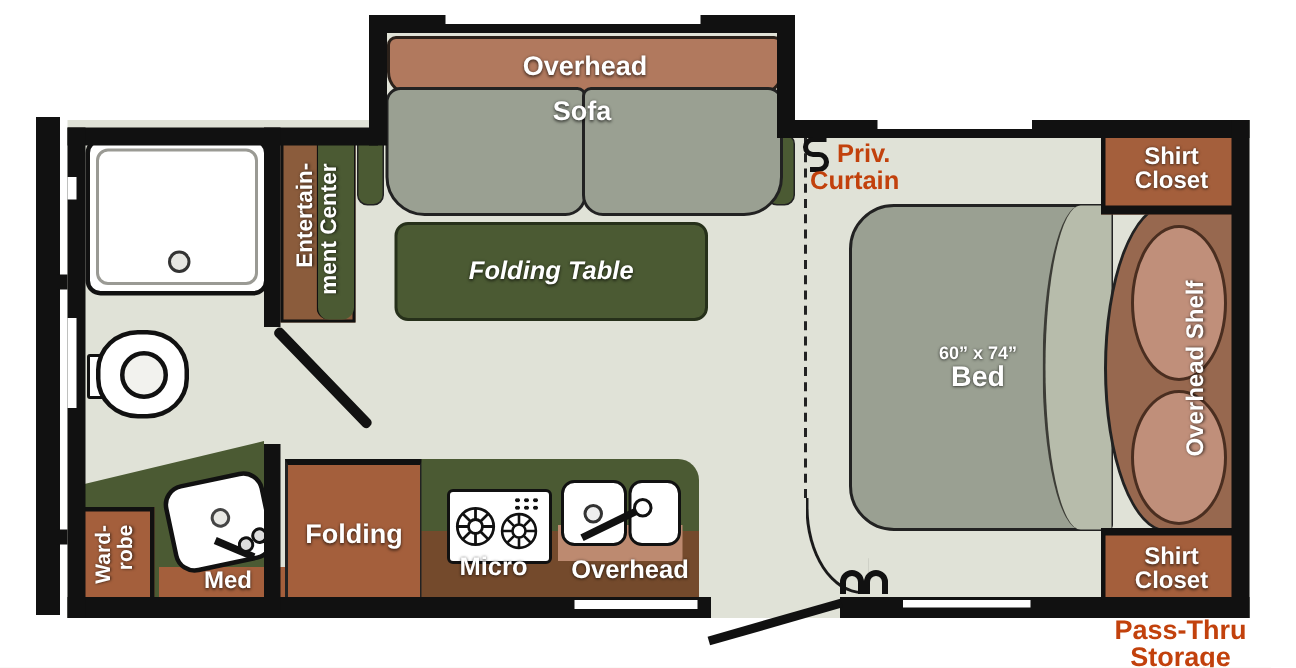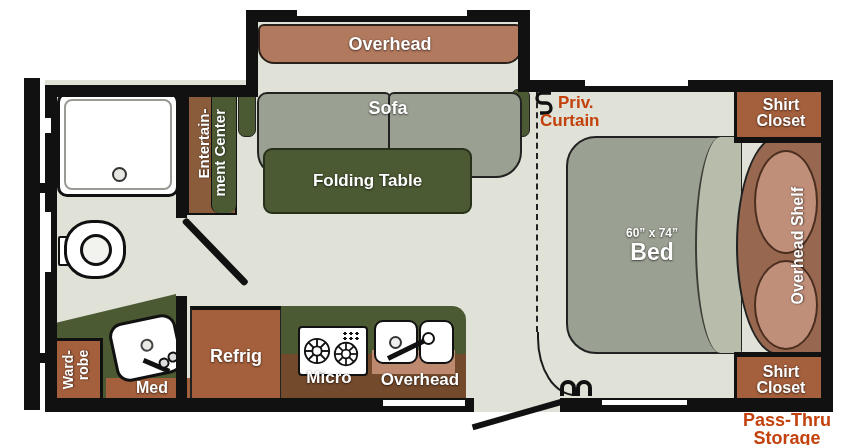--- a/index.html
+++ b/index.html
@@ -49,30 +49,30 @@
     </div>
   </div>
 
   <div class="abs" style="left:238px;top:89px;width:16px;height:46px;background:var(--green);border:1.5px solid #222;border-radius:7px;"></div>
   <div class="abs" style="left:511px;top:89px;width:17px;height:46px;background:var(--green);border:1.5px solid #222;border-radius:7px;"></div>
 
   <div class="abs ctr" style="left:258px;top:24px;width:260px;height:36px;background:var(--overhead-brown);border:2px solid #2b211a;border-radius:6px 6px 16px 16px;">
     <span class="lbl" style="font-size:18px;">Overhead</span>
   </div>
 
-  <div class="abs" style="left:257px;top:58px;width:262px;height:82px;margin-top:34px;">
+  <div class="abs" style="left:257px;top:58px;width:262px;height:82px;">
     <div class="abs" style="left:0;top:0;width:130px;height:82px;background:var(--gray);border:2px solid #222;border-radius:10px 6px 14px 26px;"></div>
     <div class="abs" style="left:131px;top:0;width:130px;height:82px;background:var(--gray);border:2px solid #222;border-radius:6px 10px 26px 14px;"></div>
     <div class="abs ctr" style="left:81px;top:4px;width:100px;height:24px;">
       <span class="lbl" style="font-size:18px;">Sofa</span>
     </div>
   </div>
 
   <div class="abs ctr" style="left:263px;top:148px;width:205px;height:62px;background:var(--green);border:2.5px solid #26301a;border-radius:9px;">
-    <span class="lbl" style="font-size:17px;">Folding Table</span>
+    <span class="lbl" style="font-size:17px;font-style:italic;">Folding Table</span>
   </div>
 
   <div class="abs" style="left:50px;top:294px;width:126px;height:104px;background:var(--green);clip-path:polygon(0 29%,100% 0,100% 100%,0 100%);"></div>
 
   <div class="abs ctr" style="left:50px;top:338px;width:47px;height:57px;background:var(--brown);border:3px solid #111;">
     <div class="vtext lbl" style="font-size:14px;">
       <div>Ward-</div>
       <div>robe</div>
     </div>
   </div>
@@ -82,21 +82,21 @@
   </div>
 
   <div class="abs" style="left:112px;top:318px;width:62px;height:54px;background:#fff;border:3px solid #111;border-radius:14px;transform:rotate(-12deg);">
     <div class="abs" style="left:26px;top:18px;width:9px;height:9px;border:2px solid #444;border-radius:50%;background:#e8e8e4;"></div>
     <div class="abs" style="left:26px;top:36px;width:28px;height:5px;background:#111;transform:rotate(35deg);transform-origin:left center;"></div>
     <div class="abs" style="left:40px;top:40px;width:7px;height:7px;border:2px solid #111;border-radius:50%;background:#ddd;"></div>
     <div class="abs" style="left:50px;top:36px;width:7px;height:7px;border:2px solid #111;border-radius:50%;background:#ddd;"></div>
   </div>
 
   <div class="abs ctr" style="left:190px;top:306px;width:88px;height:92px;background:var(--brown);border:2px solid #222;border-top:4px solid #111;">
-    <span class="lbl" style="font-size:18px;">Refrig</span>
+    <span class="lbl" style="font-size:18px;">Folding</span>
   </div>
 
   <div class="abs" style="left:281px;top:306px;width:185px;height:48px;background:var(--green);border-radius:0 14px 0 0;"></div>
   <div class="abs" style="left:281px;top:354px;width:185px;height:44px;background:var(--brown-dark);"></div>
   <div class="abs" style="left:372px;top:350px;width:83px;height:24px;background:var(--pink);"></div>
 
   <div class="abs" style="left:298px;top:326px;width:66px;height:46px;background:#fff;border:2px solid #111;border-radius:4px;">
     <svg class="abs" style="left:3px;top:9px;" width="28" height="28" viewBox="0 0 30 30">
       <g stroke="#111" stroke-width="2" fill="none">
         <circle cx="15" cy="15" r="13"></circle>
@@ -140,21 +140,21 @@
     <span class="lbl" style="font-size:17px;">Micro</span>
   </div>
   <div class="abs ctr" style="left:368px;top:370px;width:104px;height:20px;">
     <span class="lbl" style="font-size:17px;">Overhead</span>
   </div>
 
   <div class="abs" style="left:566px;top:136px;width:172px;height:214px;background:var(--gray);border:2px solid #222;border-radius:30px 4px 4px 30px;">
     <div class="abs" style="right:-1px;top:-1px;bottom:-1px;width:44px;background:var(--gray-light);border-left:2px solid #3c3c36;border-radius:55% 0 0 55% / 50% 0 0 50%;"></div>
     <div class="abs ctr" style="left:14px;top:86px;width:140px;height:44px;flex-direction:column;">
       <span class="lbl" style="font-size:12px;line-height:1.1;">60” x 74”</span>
-      <span class="lbl" style="font-size:23px;line-height:1.1;">Bed</span>
+      <span class="lbl" style="font-size:19px;line-height:1.1;">Bed</span>
     </div>
   </div>
 
   <div class="abs" style="left:736px;top:136px;width:85px;height:215px;background:var(--headboard);border:2px solid #222;border-radius:46px 0 0 46px / 120px 0 0 120px;">
     <div class="abs" style="left:16px;top:12px;width:60px;height:100px;background:var(--pillow);border:2px solid #4a2e20;border-radius:50%;"></div>
     <div class="abs" style="left:16px;top:122px;width:60px;height:86px;background:var(--pillow);border:2px solid #4a2e20;border-radius:50%;"></div>
     <div class="abs ctr" style="left:40px;top:0;width:40px;height:100%;">
       <div class="vtext lbl" style="font-size:16px;">
         <div>Overhead Shelf</div>
       </div>

